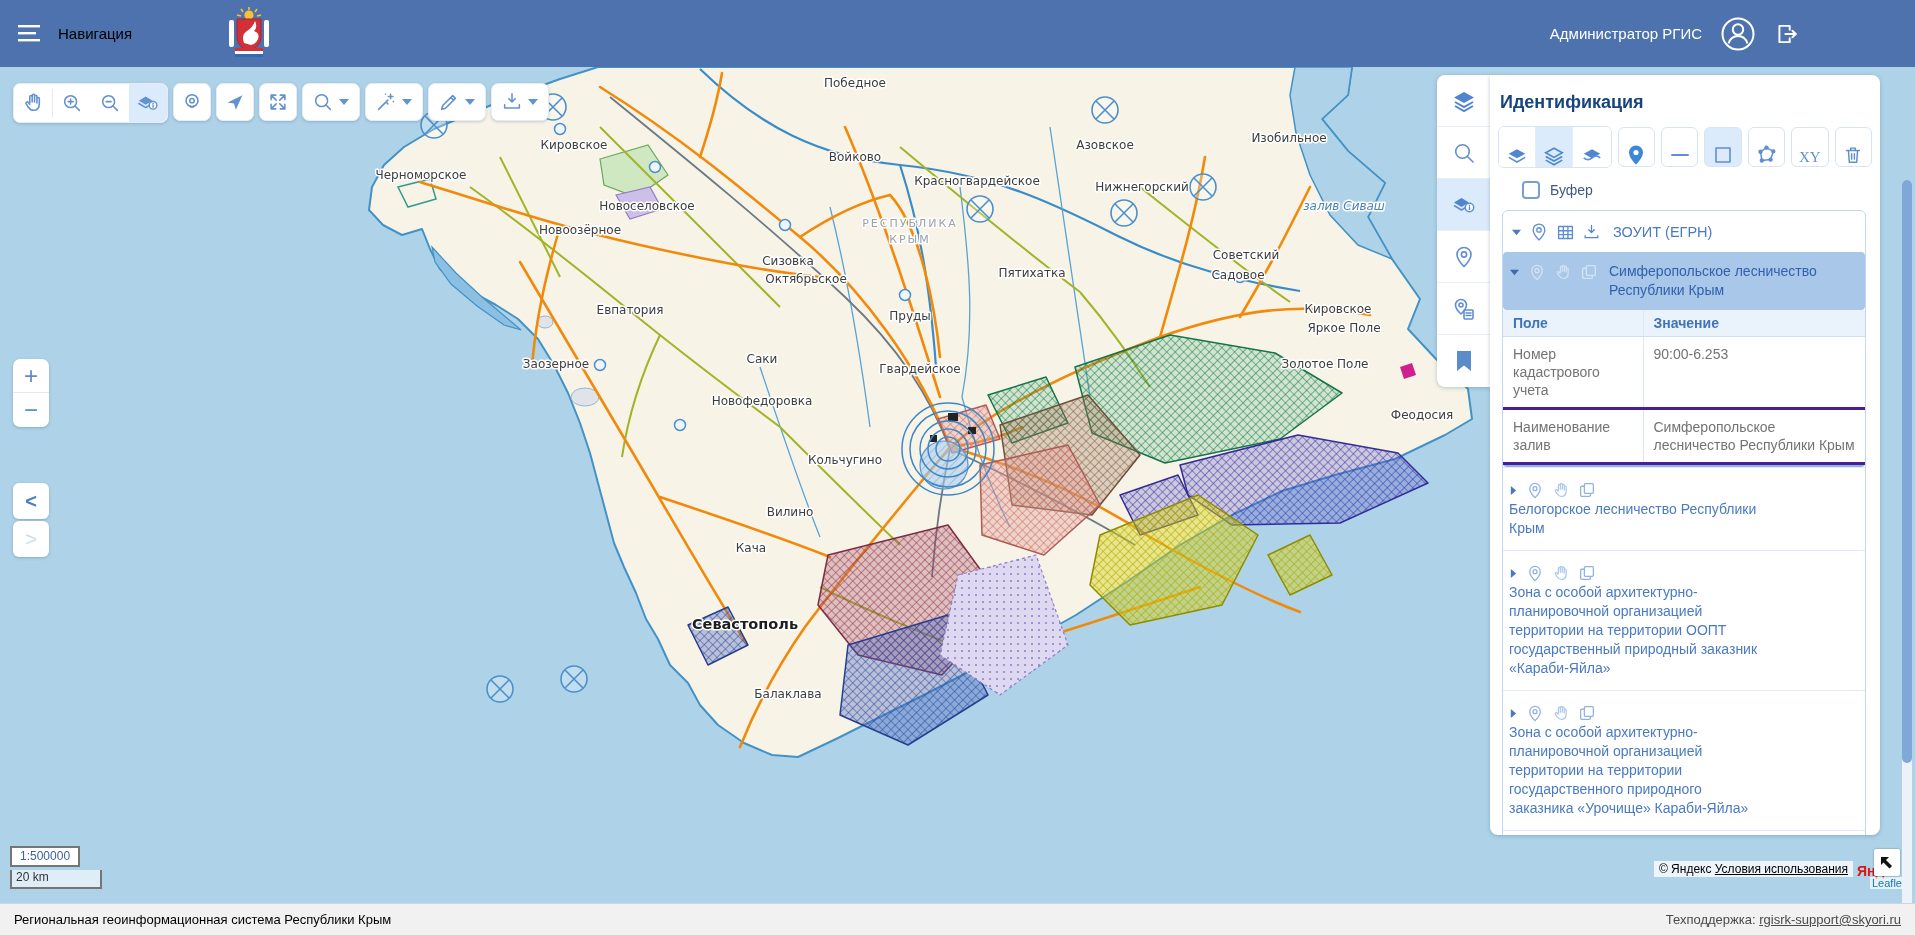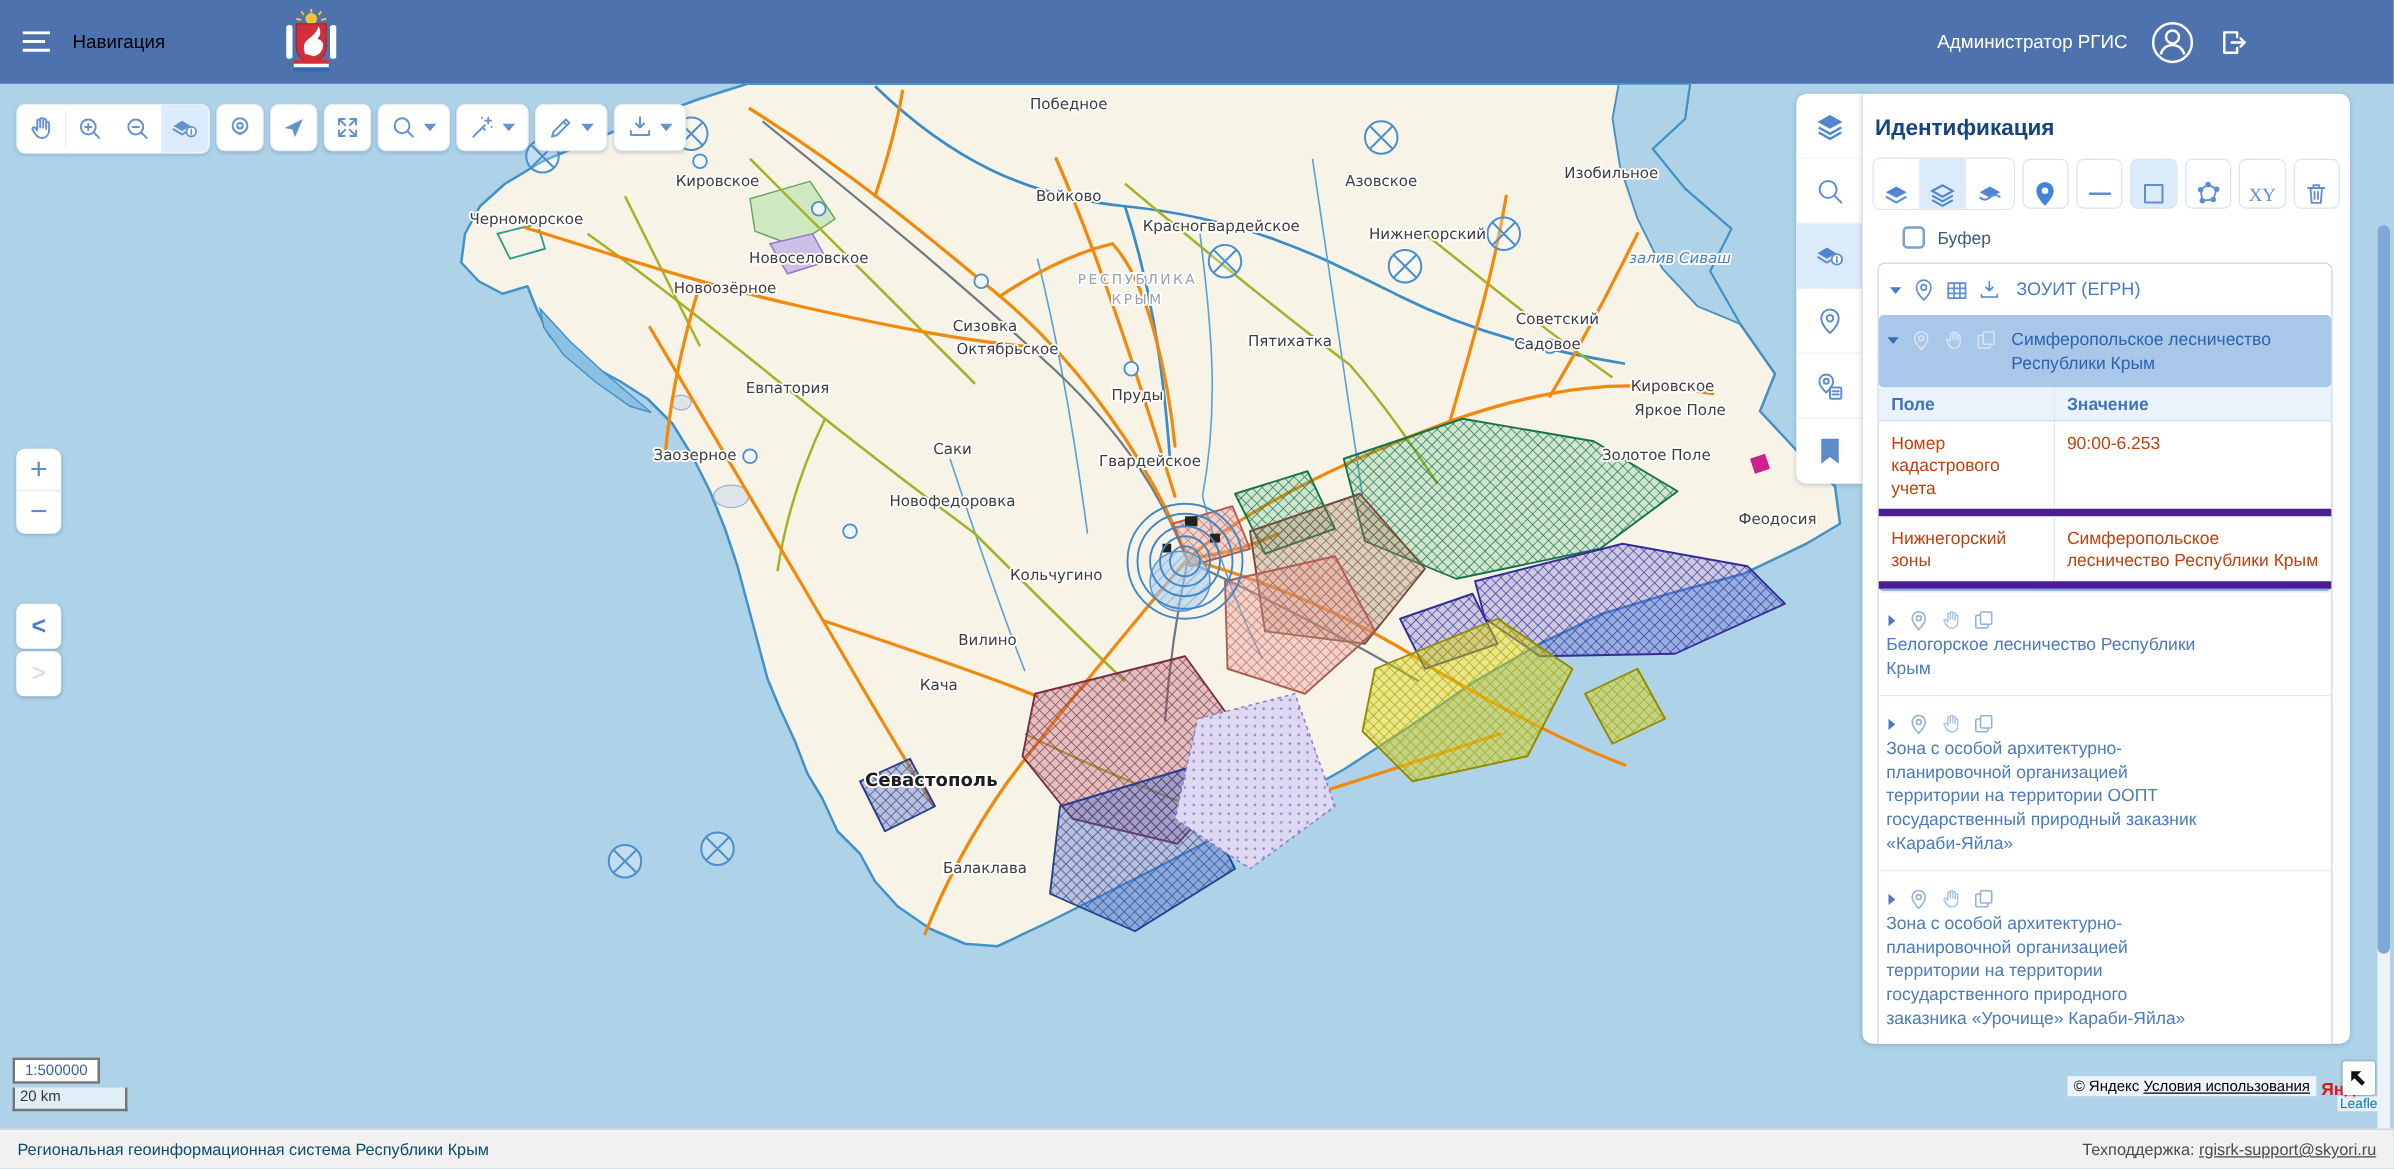--- a/index.html
+++ b/index.html
@@ -85,28 +85,28 @@
   
   #results { margin:11px 2px 0 12px; width:364px; border:1px solid #c3d7ee; border-radius:6px; background:#fff; }
   .grp-head { display:flex; align-items:center; gap:7px; padding:11px 8px 10px 8px; }
   .grp-title { color:#4a7ac0; font-size:14.5px; margin-left:5px; cursor:pointer; }
   .sel-item { background:#a9c7e8; border-radius:4px; padding:10px 6px; display:flex; }
   .ricons { display:flex; gap:8px; width:100px; flex-shrink:0; padding-top:1px; align-items:flex-start; }
   .rtext { color:#4a7ac0; font-size:14px; line-height:19px; width:258px; cursor:pointer; }
   .sel-item .rtext { color:#2f62ad; }
   table.attrs { width:100%; border-collapse:collapse; font-size:14px; table-layout:fixed; }
   table.attrs th { text-align:left; font-weight:bold; color:#3f74bd; background:#eaf2fc; padding:5px 10px; border-bottom:1px solid #cfdff2; }
-  table.attrs td { color:#c2410c; padding:8px 10px; border-bottom:6px solid #4c1d95; vertical-align:top; line-height:18px; }
+  table.attrs td { color:#737373; padding:8px 10px; border-bottom:3px solid #4c1d95; vertical-align:top; line-height:18px; }
   table.attrs th:first-child, table.attrs td:first-child { width:140px; border-right:1px solid #dce8f6; }
   #attrs-wrap { border-bottom:2px solid #8fb4e0; border-radius:0 0 4px 4px; }
   .ritem { display:flex; padding:12px 8px 12px 6px; border-top:1px solid #e2ebf7;flex-direction:column; }
 
   
   #app-footer { position:absolute; left:0; top:903px; width:1915px; height:32px; background:#f1f1f1; border-top:1px solid #d5d5d5; display:flex; align-items:center; justify-content:space-between; padding:0 14px; font-size:13px; z-index:50; }
-  #footer-left { color:#0c4a6e; }
+  #footer-left { color:#000000; }
   #footer-right { color:#4a4a4a; }
   #footer-right a { color:#4a4a4a; text-decoration:underline; cursor:pointer; }
 </style>
 </head>
 <body>
 
 <header id="app-header">
   <div class="h-left">
     <svg class="h-burger" width="24" height="18" viewBox="0 0 24 18">
       <rect y="0" width="22" height="2.4" fill="#fff"></rect>
@@ -630,21 +630,21 @@
                 <th>Поле</th>
                 <th>Значение</th>
               </tr>
             </thead>
             <tbody>
               <tr>
                 <td>Номер кадастрового учета</td>
                 <td>90:00-6.253</td>
               </tr>
               <tr>
-                <td>Нижнегорский зоны</td>
+                <td>Наименование залив</td>
                 <td>Симферопольское лесничество Республики Крым</td>
               </tr>
             </tbody>
           </table>
         </div>
 
         <div id="results-rest">
   <div class="ritem">
     <span class="ricons">
       <svg width="9" height="11" viewBox="0 0 10 12" style="margin-top:4px">

